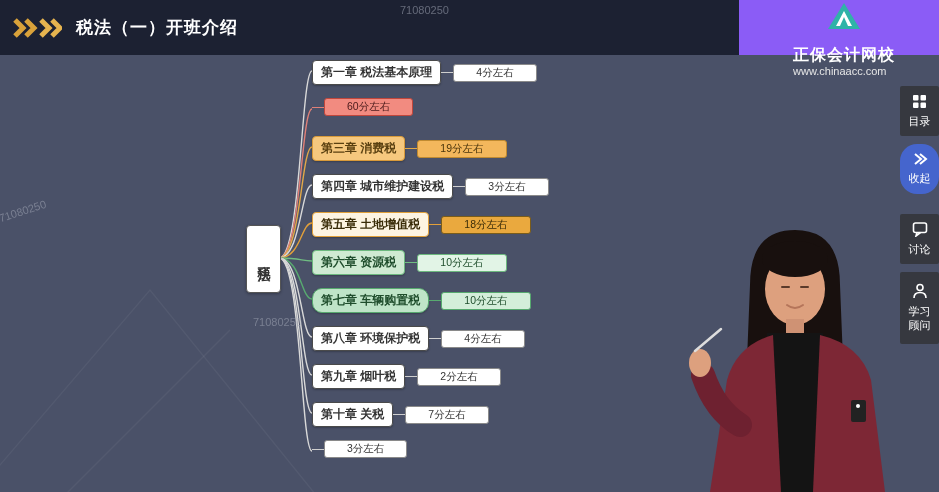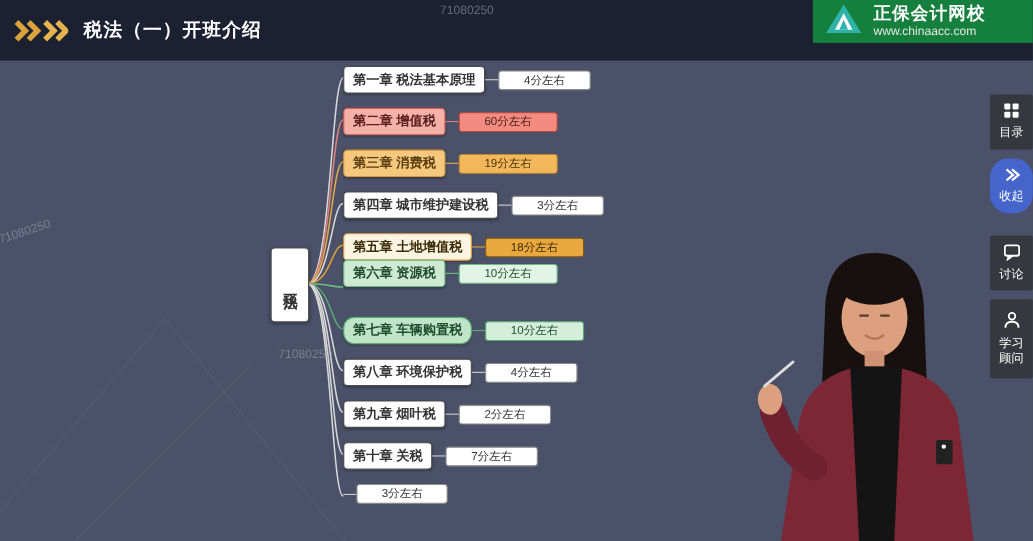--- a/index.html
+++ b/index.html
@@ -5,21 +5,21 @@
   html,body{margin:0;padding:0;}
   body{
     width:939px;height:492px;position:relative;overflow:hidden;
     background:#4a5168;
     font-family:"Liberation Sans","DejaVu Sans",sans-serif;
   }
   
   .header{position:absolute;top:0;left:0;width:939px;height:55px;background:#1c2132;display:flex;align-items:center;z-index:30;}
   .chevrons{margin-left:12px;display:flex;align-items:center;}
   .title{color:#ffffff;font-size:17px;font-weight:bold;margin-left:14px;letter-spacing:1px;}
-  .brand{position:absolute;right:0;top:0;width:200px;height:39px;background:#15803d;display:flex;align-items:center;gap:9px;padding-left:10px;box-sizing:border-box;z-index:31;}
+  .brand{position:absolute;right:0;top:0;width:200px;height:55px;background:#8b5cf6;display:flex;align-items:center;gap:9px;padding-left:10px;box-sizing:border-box;z-index:31;flex-direction:column;}
   .brand-text{display:flex;flex-direction:column;line-height:1.25;}
   .brand-name{color:#ffffff;font-size:16px;font-weight:bold;letter-spacing:1px;}
   .brand-url{color:#e6e6e6;font-size:11px;}
   
   .side-btn{position:absolute;right:0;width:39px;background:rgba(52,54,60,0.92);color:#fff;
     display:flex;flex-direction:column;align-items:center;justify-content:center;gap:4px;
     font-size:11px;border-radius:2px;z-index:40;cursor:pointer;}
   .side-btn .lbl{width:26px;text-align:center;word-break:break-all;line-height:1.25;}
   #btn-toc{top:86px;height:50px;}
   #btn-collapse{top:144px;height:50px;background:#4565cd;border-radius:17px;}
@@ -83,40 +83,39 @@
 </svg>
 
 <div class="root">税法一</div>
 
 <div class="row" style="top:60px">
   <span class="node">第一章 税法基本原理</span>
   <span class="link"></span>
   <span class="chip">4分左右</span>
 </div>
 <div class="row t-red" style="top:98px">
-  <span class="node">第二章 增值税</span>
   <span class="link"></span>
   <span class="chip">60分左右</span>
 </div>
 <div class="row t-orange" style="top:136px">
   <span class="node">第三章 消费税</span>
   <span class="link"></span>
   <span class="chip">19分左右</span>
 </div>
 <div class="row" style="top:174px">
   <span class="node">第四章 城市维护建设税</span>
   <span class="link"></span>
   <span class="chip">3分左右</span>
 </div>
 <div class="row t-gold" style="top:212px">
   <span class="node">第五章 土地增值税</span>
   <span class="link"></span>
   <span class="chip">18分左右</span>
 </div>
-<div class="row t-green" style="top:236px">
+<div class="row t-green" style="top:250px">
   <span class="node">第六章 资源税</span>
   <span class="link"></span>
   <span class="chip">10分左右</span>
 </div>
 <div class="row t-green2" style="top:288px">
   <span class="node">第七章 车辆购置税</span>
   <span class="link"></span>
   <span class="chip">10分左右</span>
 </div>
 <div class="row" style="top:326px">

